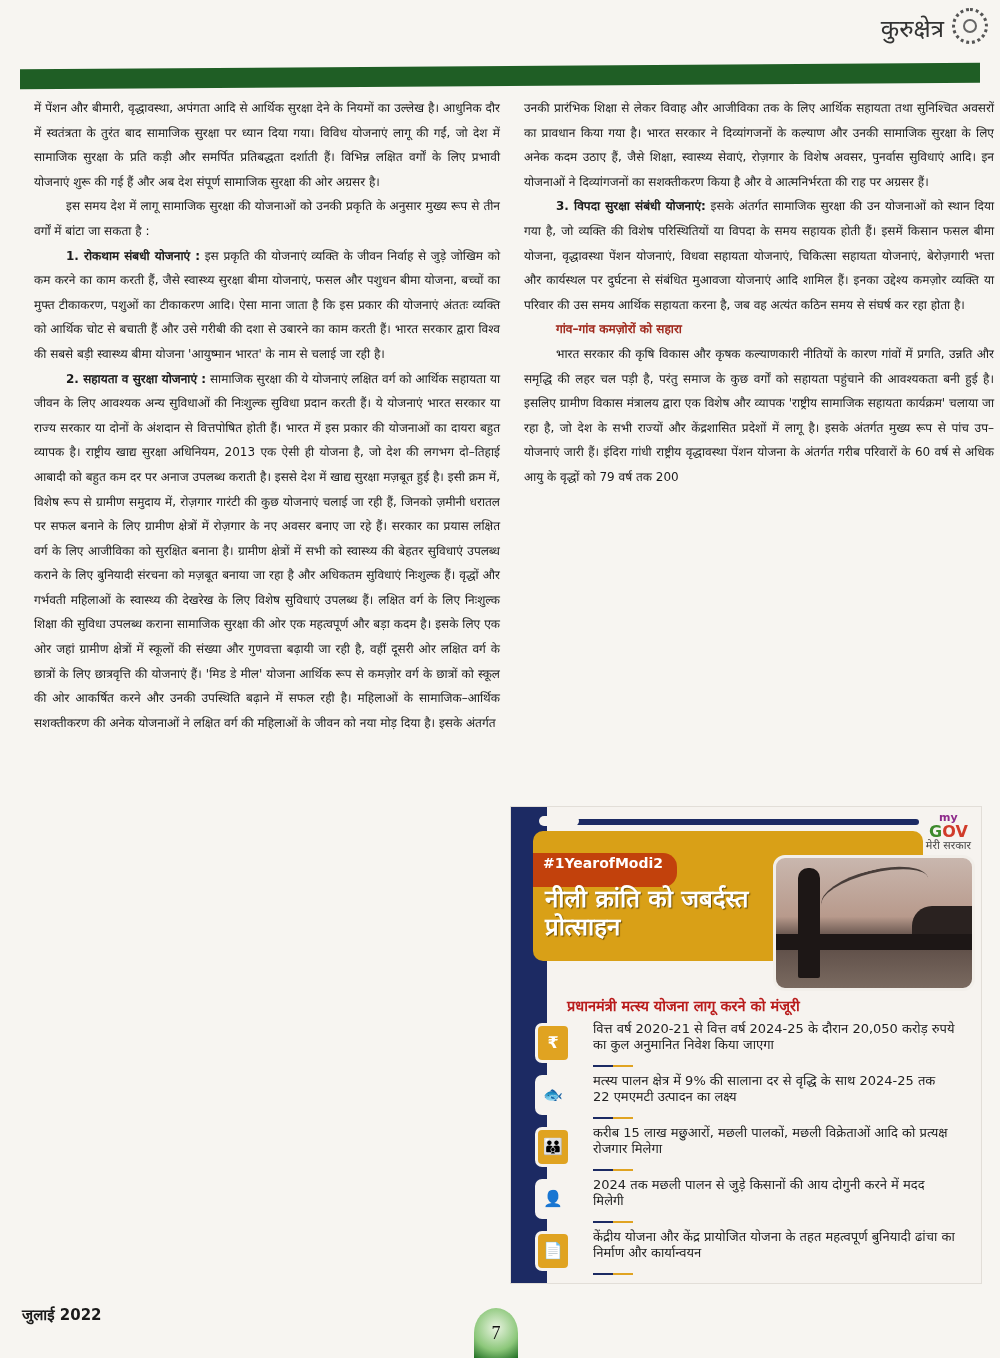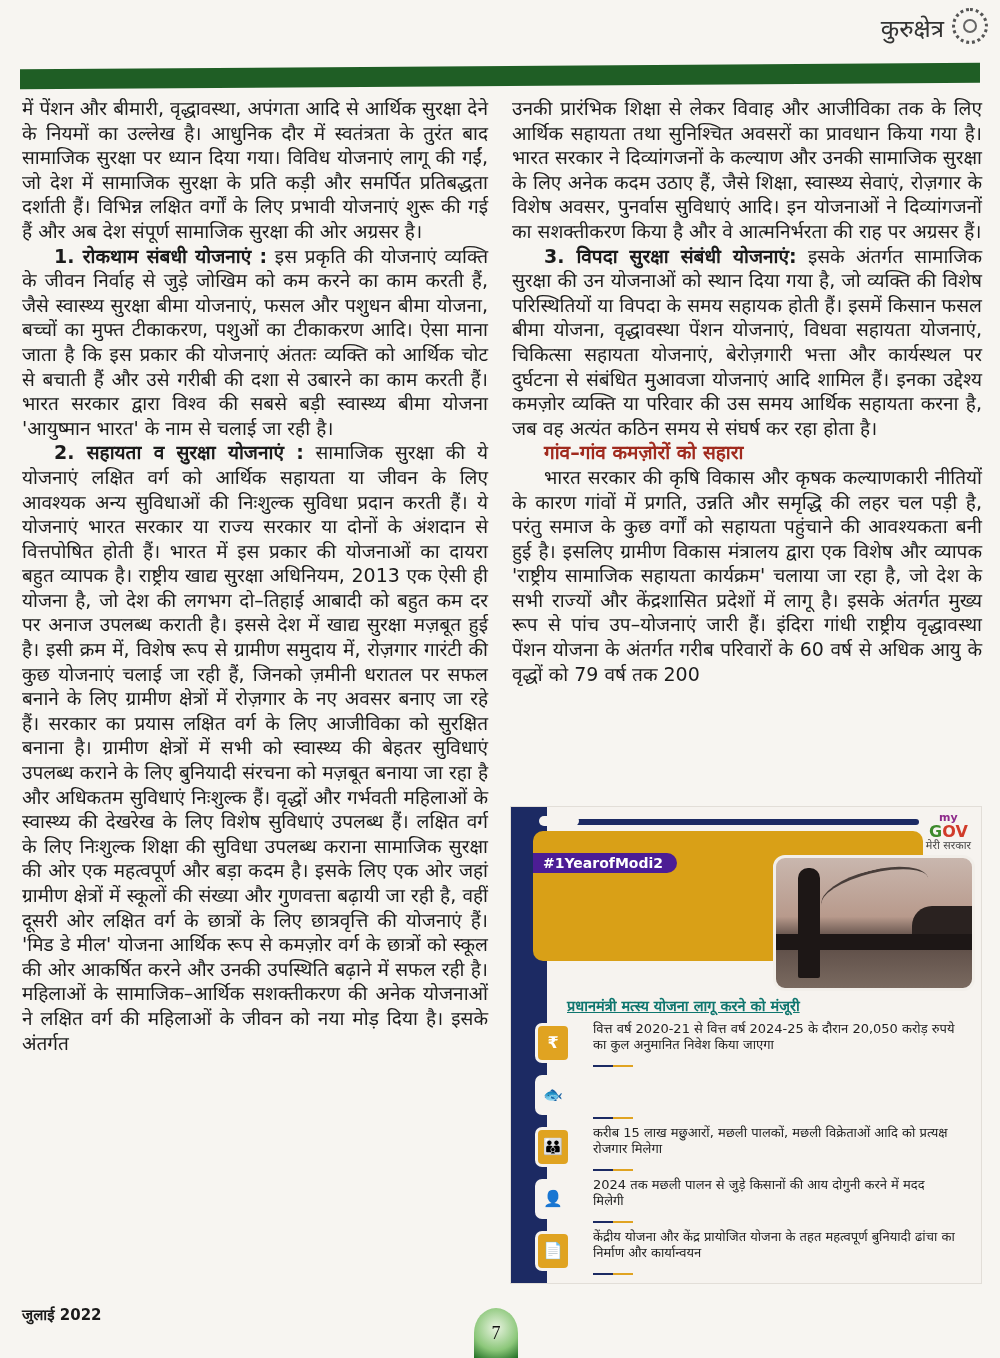--- a/index.html
+++ b/index.html
@@ -7,59 +7,59 @@
     width: 1000px; height: 1358px; position: relative; overflow: hidden;
     background: #f7f5f1;
     font-family: "DejaVu Sans", sans-serif; color: #1b1b1b;
   }
   .masthead { position: absolute; top: 8px; right: 12px; display: flex; align-items: flex-end; gap: 8px; }
   .masthead .title { font-family: "DejaVu Serif", serif; font-size: 24px; color: #333; }
   .emblem { width: 36px; height: 36px; border-radius: 50%; border: 3px dotted #555; box-sizing: border-box; position: relative; }
   .emblem::after { content: ""; position: absolute; inset: 8px; border-radius: 50%; border: 2px solid #666; }
   .green-bar { position: absolute; top: 66px; left: 20px; width: 960px; height: 20px; background: #1f5e25; transform: skewY(-0.4deg); }
 
-  .col { position: absolute; top: 96px; width: 466px; font-size: 19px; line-height: 24.6px; text-align: justify; }
+  .col { position: absolute; top: 96px; width: 466px; font-size: 12px; line-height: 24.6px; text-align: justify; margin-left: 12px; }
   .col.left { left: 22px; }
   .col.right { left: 512px; width: 470px; }
   .col p { margin: 0; }
   .col p.indent { text-indent: 32px; }
   .col b { font-weight: bold; }
   .subhead { color: #a02a1e; font-weight: bold; text-indent: 32px; }
 
   .info {
     position: absolute; left: 510px; top: 806px; width: 470px; height: 476px;
     background: #f6f3ef; border: 1px solid #e2ded8;
   }
   .info .side { position: absolute; left: 0; top: 0; width: 36px; height: 100%; background: #1c2a63; }
   .info .topline { position: absolute; left: 26px; top: 12px; width: 382px; height: 6px; background: #1c2a63; border-radius: 3px; }
   .info .topline::before { content: ""; position: absolute; left: 2px; top: -3px; width: 40px; height: 10px; background: #f6f3ef; border-radius: 5px; }
   .info .banner {
     position: absolute; left: 22px; top: 24px; width: 390px; height: 130px;
     background: #d9a017; border-radius: 10px 10px 0 10px;
   }
   .info .tag {
-    position: absolute; left: 22px; top: 46px; padding: 2px 14px 2px 10px;
-    background: #4c1d95; color: #fff; font-weight: bold; font-size: 14px; border-radius: 0 14px 14px 0;
+    position: absolute; left: 22px; top: 46px; padding: 2px 14px 16px 10px;
+    background: #c2410c; color: #fff; font-weight: bold; font-size: 14px; border-radius: 0 14px 14px 0;
   }
   .info .headline { position: absolute; left: 34px; top: 78px; color: #fff; font-weight: bold; font-size: 24px; line-height: 28px; text-shadow: 1px 1px 1px #6a4a00; }
   .info .photo {
     position: absolute; left: 262px; top: 48px; width: 196px; height: 130px; border-radius: 12px;
     background: linear-gradient(180deg, #c9b7ae 0%, #b89a8c 45%, #5a4a44 62%, #7a6a60 100%);
     overflow: hidden; border: 3px solid #f2efea;
   }
   .info .photo .figure { position: absolute; left: 22px; top: 10px; width: 22px; height: 110px; background: #1d1716; border-radius: 10px 10px 2px 2px; }
   .info .photo .net { position: absolute; left: 44px; top: 12px; width: 110px; height: 40px; border-top: 3px solid #2a2220; border-radius: 60% 60% 0 0; transform: rotate(-14deg); opacity: .8; }
   .info .photo .boat { position: absolute; left: 0; top: 76px; width: 196px; height: 16px; background: #1d1716; }
   .info .photo .boat2 { position: absolute; right: 0; top: 48px; width: 60px; height: 40px; background: #2a2220; border-radius: 20px 0 0 0; }
   .info .logo { position: absolute; right: 10px; top: 4px; text-align: center; line-height: 14px; }
   .info .logo .my { color: #8e2a8a; font-weight: bold; font-size: 11px; }
   .info .logo .gov { color: #3d8a2c; font-weight: bold; font-size: 16px; }
   .info .logo .gov span { color: #d13b2a; }
   .info .logo .sub { font-size: 11px; color: #444; }
-  .info .subtitle { position: absolute; left: 56px; top: 188px; font-weight: bold; font-size: 14.5px; color: #0f766e; text-decoration: underline; }
+  .info .subtitle { position: absolute; left: 56px; top: 188px; font-weight: bold; font-size: 14.5px; color: #b91c1c; }
   .info ul { list-style: none; margin: 0; padding: 0; position: absolute; left: 24px; top: 214px; width: 420px; }
   .info li { position: relative; height: 52px; padding-left: 58px; font-size: 13px; line-height: 16px; color: #222; }
   .info li .ico {
     position: absolute; left: 0; top: 2px; width: 30px; height: 34px; border-radius: 7px;
     background: #e0a321; border: 3px solid #f6f3ef; display: flex; align-items: center; justify-content: center;
     color: #fff; font-size: 16px; font-weight: bold;
   }
   .info li .ico.white { background: #f6f3ef; color: #1c2a63; }
   .info li .rule { position: absolute; left: 58px; top: 44px; width: 40px; height: 2px; background: linear-gradient(90deg, #1c2a63 50%, #e0a321 50%); }
 
@@ -74,56 +74,62 @@
 <body>
 
 <div class="masthead">
   <span class="title">कुरुक्षेत्र</span>
   <span class="emblem"></span>
 </div>
 <div class="green-bar"></div>
 
 <div class="col left">
   <p>में पेंशन और बीमारी, वृद्धावस्था, अपंगता आदि से आर्थिक सुरक्षा देने के नियमों का उल्लेख है। आधुनिक दौर में स्वतंत्रता के तुरंत बाद सामाजिक सुरक्षा पर ध्यान दिया गया। विविध योजनाएं लागू की गईं, जो देश में सामाजिक सुरक्षा के प्रति कड़ी और समर्पित प्रतिबद्धता दर्शाती हैं। विभिन्न लक्षित वर्गों के लिए प्रभावी योजनाएं शुरू की गई हैं और अब देश संपूर्ण सामाजिक सुरक्षा की ओर अग्रसर है।</p>
+  <p class="indent">इस समय देश में लागू सामाजिक सुरक्षा की योजनाओं को उनकी प्रकृति के अनुसार मुख्य रूप से तीन वर्गों में बांटा जा सकता है :</p>
   <p class="indent"><b>1. रोकथाम संबधी योजनाएं :</b><span> इस प्रकृति की योजनाएं व्यक्ति के जीवन निर्वाह से जुड़े जोखिम को कम करने का काम करती हैं, जैसे स्वास्थ्य सुरक्षा बीमा योजनाएं, फसल और पशुधन बीमा योजना, बच्चों का मुफ्त टीकाकरण, पशुओं का टीकाकरण आदि। ऐसा माना जाता है कि इस प्रकार की योजनाएं अंततः व्यक्ति को आर्थिक चोट से बचाती हैं और उसे गरीबी की दशा से उबारने का काम करती हैं। भारत सरकार द्वारा विश्व की सबसे बड़ी स्वास्थ्य बीमा योजना 'आयुष्मान भारत' के नाम से चलाई जा रही है।</span></p>
   <p class="indent"><b>2. सहायता व सुरक्षा योजनाएं :</b><span> सामाजिक सुरक्षा की ये योजनाएं लक्षित वर्ग को आर्थिक सहायता या जीवन के लिए आवश्यक अन्य सुविधाओं की निःशुल्क सुविधा प्रदान करती हैं। ये योजनाएं भारत सरकार या राज्य सरकार या दोनों के अंशदान से वित्तपोषित होती हैं। भारत में इस प्रकार की योजनाओं का दायरा बहुत व्यापक है। राष्ट्रीय खाद्य सुरक्षा अधिनियम, 2013 एक ऐसी ही योजना है, जो देश की लगभग दो–तिहाई आबादी को बहुत कम दर पर अनाज उपलब्ध कराती है। इससे देश में खाद्य सुरक्षा मज़बूत हुई है। इसी क्रम में, विशेष रूप से ग्रामीण समुदाय में, रोज़गार गारंटी की कुछ योजनाएं चलाई जा रही हैं, जिनको ज़मीनी धरातल पर सफल बनाने के लिए ग्रामीण क्षेत्रों में रोज़गार के नए अवसर बनाए जा रहे हैं। सरकार का प्रयास लक्षित वर्ग के लिए आजीविका को सुरक्षित बनाना है। ग्रामीण क्षेत्रों में सभी को स्वास्थ्य की बेहतर सुविधाएं उपलब्ध कराने के लिए बुनियादी संरचना को मज़बूत बनाया जा रहा है और अधिकतम सुविधाएं निःशुल्क हैं। वृद्धों और गर्भवती महिलाओं के स्वास्थ्य की देखरेख के लिए विशेष सुविधाएं उपलब्ध हैं। लक्षित वर्ग के लिए निःशुल्क शिक्षा की सुविधा उपलब्ध कराना सामाजिक सुरक्षा की ओर एक महत्वपूर्ण और बड़ा कदम है। इसके लिए एक ओर जहां ग्रामीण क्षेत्रों में स्कूलों की संख्या और गुणवत्ता बढ़ायी जा रही है, वहीं दूसरी ओर लक्षित वर्ग के छात्रों के लिए छात्रवृत्ति की योजनाएं हैं। 'मिड डे मील' योजना आर्थिक रूप से कमज़ोर वर्ग के छात्रों को स्कूल की ओर आकर्षित करने और उनकी उपस्थिति बढ़ाने में सफल रही है। महिलाओं के सामाजिक–आर्थिक सशक्तीकरण की अनेक योजनाओं ने लक्षित वर्ग की महिलाओं के जीवन को नया मोड़ दिया है। इसके अंतर्गत</span></p>
 </div>
 
 <div class="col right">
   <p>उनकी प्रारंभिक शिक्षा से लेकर विवाह और आजीविका तक के लिए आर्थिक सहायता तथा सुनिश्चित अवसरों का प्रावधान किया गया है। भारत सरकार ने दिव्यांगजनों के कल्याण और उनकी सामाजिक सुरक्षा के लिए अनेक कदम उठाए हैं, जैसे शिक्षा, स्वास्थ्य सेवाएं, रोज़गार के विशेष अवसर, पुनर्वास सुविधाएं आदि। इन योजनाओं ने दिव्यांगजनों का सशक्तीकरण किया है और वे आत्मनिर्भरता की राह पर अग्रसर हैं।</p>
   <p class="indent"><b>3. विपदा सुरक्षा संबंधी योजनाएं:</b><span> इसके अंतर्गत सामाजिक सुरक्षा की उन योजनाओं को स्थान दिया गया है, जो व्यक्ति की विशेष परिस्थितियों या विपदा के समय सहायक होती हैं। इसमें किसान फसल बीमा योजना, वृद्धावस्था पेंशन योजनाएं, विधवा सहायता योजनाएं, चिकित्सा सहायता योजनाएं, बेरोज़गारी भत्ता और कार्यस्थल पर दुर्घटना से संबंधित मुआवजा योजनाएं आदि शामिल हैं। इनका उद्देश्य कमज़ोर व्यक्ति या परिवार की उस समय आर्थिक सहायता करना है, जब वह अत्यंत कठिन समय से संघर्ष कर रहा होता है।</span></p>
   <p class="subhead">गांव–गांव कमज़ोरों को सहारा</p>
   <p class="indent">भारत सरकार की कृषि विकास और कृषक कल्याणकारी नीतियों के कारण गांवों में प्रगति, उन्नति और समृद्धि की लहर चल पड़ी है, परंतु समाज के कुछ वर्गों को सहायता पहुंचाने की आवश्यकता बनी हुई है। इसलिए ग्रामीण विकास मंत्रालय द्वारा एक विशेष और व्यापक 'राष्ट्रीय सामाजिक सहायता कार्यक्रम' चलाया जा रहा है, जो देश के सभी राज्यों और केंद्रशासित प्रदेशों में लागू है। इसके अंतर्गत मुख्य रूप से पांच उप–योजनाएं जारी हैं। इंदिरा गांधी राष्ट्रीय वृद्धावस्था पेंशन योजना के अंतर्गत गरीब परिवारों के 60 वर्ष से अधिक आयु के वृद्धों को 79 वर्ष तक 200</p>
 </div>
 
 <div class="info">
   <div class="side"></div>
   <div class="topline"></div>
   <div class="banner"></div>
   <div class="tag">#1YearofModi2</div>
+  <div class="headline">
+    <div>नीली क्रांति को जबर्दस्त</div>
+    <div>प्रोत्साहन</div>
+  </div>
   <div class="photo">
     <div class="net"></div>
     <div class="boat2"></div>
     <div class="boat"></div>
     <div class="figure"></div>
   </div>
   <div class="logo">
     <div class="my">my</div>
     <div class="gov"><b>G</b><span>OV</span></div>
     <div class="sub">मेरी सरकार</div>
   </div>
   <div class="subtitle">प्रधानमंत्री मत्स्य योजना लागू करने को मंजूरी</div>
   <ul>
     <li>
       <span class="ico">₹</span>
       <span>वित्त वर्ष 2020-21 से वित्त वर्ष 2024-25 के दौरान 20,050 करोड़ रुपये का कुल अनुमानित निवेश किया जाएगा</span>
       <span class="rule"></span>
     </li>
     <li>
       <span class="ico white">🐟</span>
+      <span>मत्स्य पालन क्षेत्र में 9% की सालाना दर से वृद्धि के साथ 2024-25 तक 22 एमएमटी उत्पादन का लक्ष्य</span>
       <span class="rule"></span>
     </li>
     <li>
       <span class="ico">👪</span>
       <span>करीब 15 लाख मछुआरों, मछली पालकों, मछली विक्रेताओं आदि को प्रत्यक्ष रोजगार मिलेगा</span>
       <span class="rule"></span>
     </li>
     <li>
       <span class="ico white">👤</span>
       <span>2024 तक मछली पालन से जुड़े किसानों की आय दोगुनी करने में मदद मिलेगी</span>

